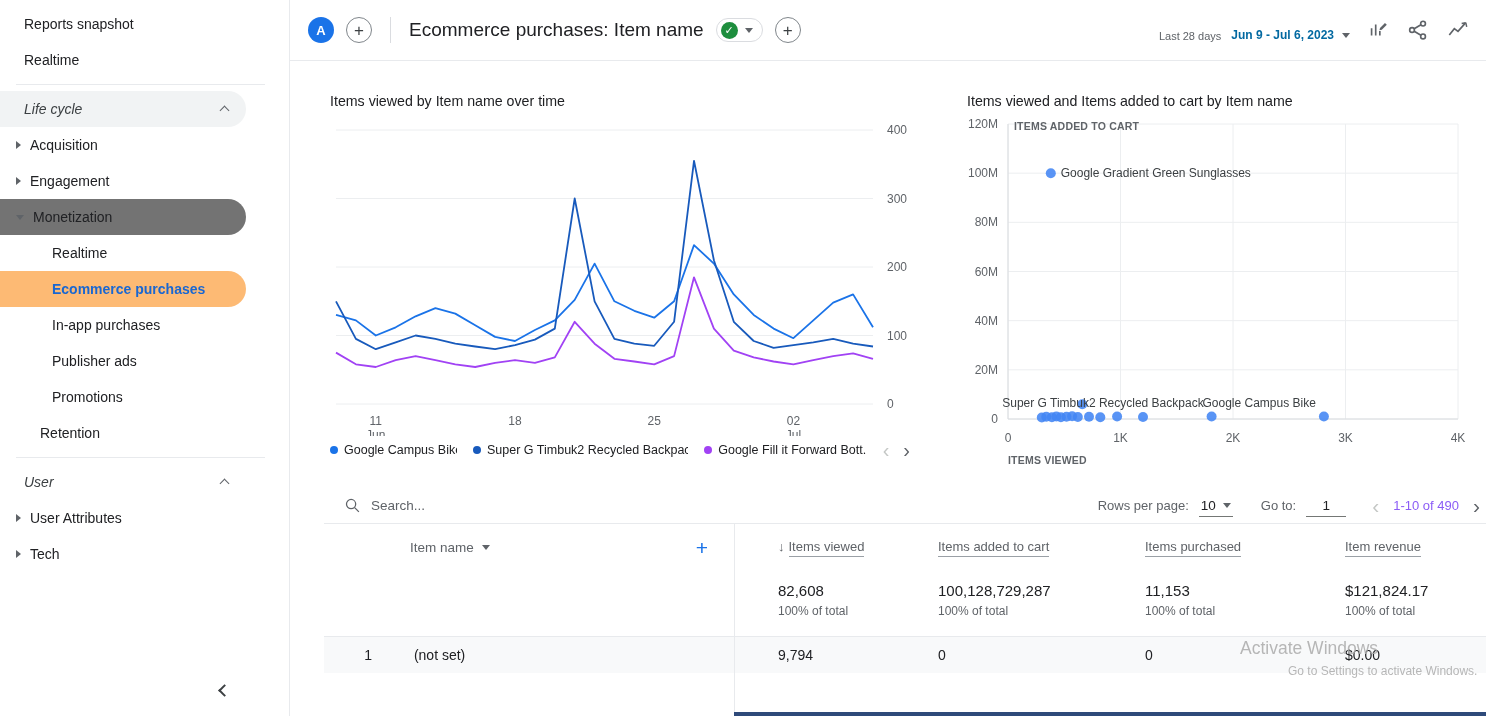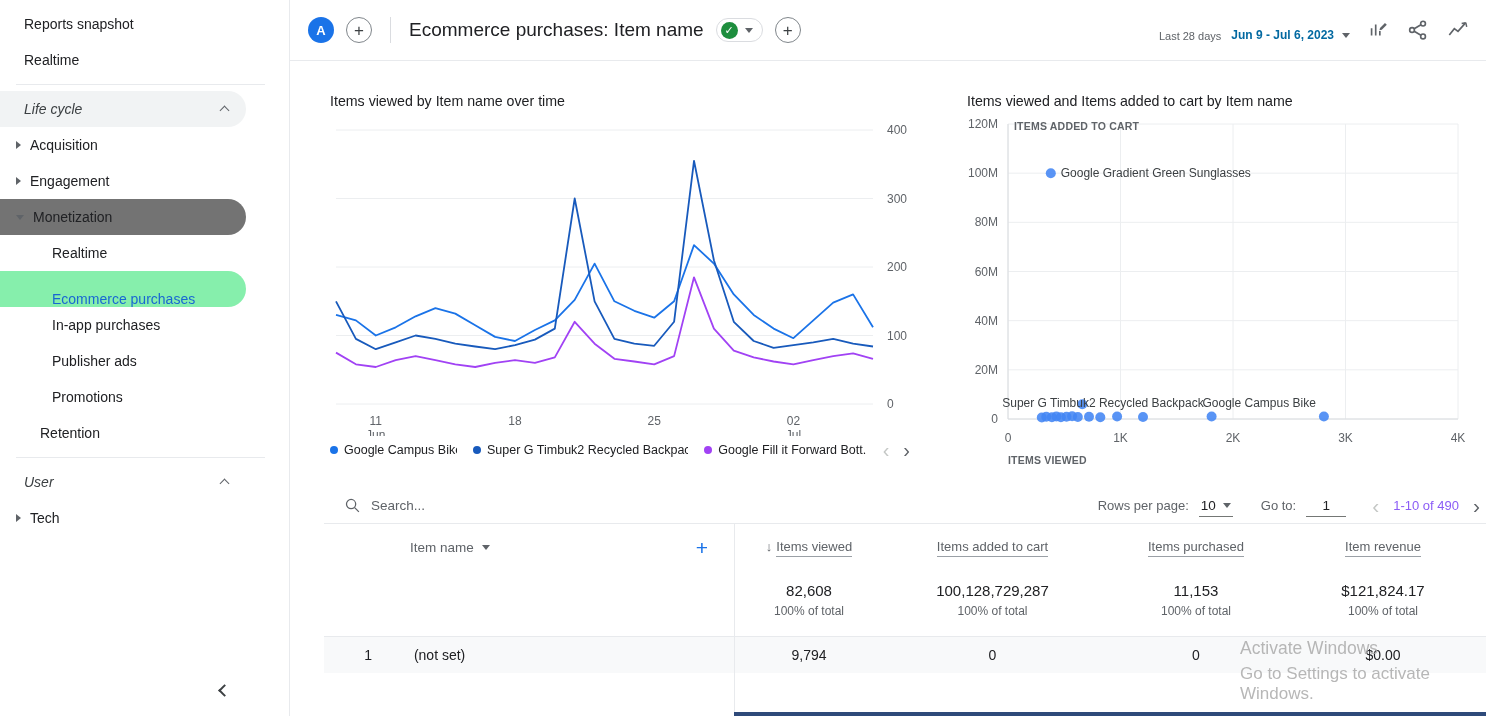--- a/index.html
+++ b/index.html
@@ -14,21 +14,21 @@
                font-size:14px; color:#202124; cursor:pointer; width:246px;
                border-radius:0 18px 18px 0; }
   .side-item.arrowed { padding-left:16px; }
   .side-item .arr { margin-right:9px; flex:0 0 auto; }
   .side-item.child { padding-left:52px; }
   .side-section { height:36px; width:246px; display:flex; align-items:center;
                   justify-content:space-between; padding:0 18px 0 24px;
                   font-size:14px; font-weight:500; color:#3c4043;
                   background:#f1f3f4; border-radius:0 18px 18px 0; cursor:pointer;font-style:italic; }
   .side-item.expanded { background:#737373; }
-  .side-item.selected { background:#86efac; color:#1967d2; font-weight:400;align-items:flex-end; }
+  .side-item.selected { background:#fdba74; color:#1967d2; font-weight:700; }
   .side-divider { height:1px; background:#e8eaed; margin:6px 24px 6px 16px; }
   .tri-right { width:0; height:0; border-top:4px solid transparent;
                border-bottom:4px solid transparent; border-left:5px solid #5f6368; }
   .tri-down { width:0; height:0; border-left:4px solid transparent;
               border-right:4px solid transparent; border-top:5px solid #5f6368; }
   .chev-up { width:7px; height:7px; border-left:1.8px solid #5f6368;
              border-top:1.8px solid #5f6368; transform:rotate(45deg); margin-top:3px; }
   .collapse-btn { position:absolute; left:210px; bottom:14px; width:24px; height:24px;
                   display:flex; align-items:center; justify-content:center; cursor:pointer; }
   .chev-left { width:9px; height:9px; border-top:2.2px solid #3c4043;
@@ -100,21 +100,21 @@
                 border-bottom:1px solid #747775; font-size:13.5px; color:#202124;
                 font-family:"Liberation Sans", sans-serif; padding:3px 0; }
   .page-chev { font-size:21px; line-height:1; color:#5f6368; cursor:pointer; }
   .page-chev.disabled { color:#c4c7c5; }
   .pag-status { margin:0 14px; color:#8b5cf6; font-size:13px; }
   .pager { display:flex; align-items:center; margin-left:26px; }
 
   .thead, .totals-row, .trow { display:grid;
       grid-template-columns:410px 160px 207px 200px 199px; }
   .thead { height:46px; align-items:center; }
-  .cell.metric { text-align:center; padding-right:10px; }
+  .cell.metric { text-align:left; padding-right:10px;padding-left:44px; }
   .cell.metric.last { padding-right:35px; }
   .dim-head { display:flex; align-items:center; padding-left:86px; color:#5f6368;
               font-size:13.5px; }
   .dim-head .caret-down { margin-left:8px; }
   .add-col { margin-left:auto; margin-right:26px; color:#1a73e8; font-size:21px;
              font-weight:400; cursor:pointer; line-height:1; }
   .mh-label { display:inline-block; border-bottom:1px solid #9aa0a6; padding-bottom:2px;
               color:#5f6368; font-size:13px; cursor:pointer; }
   .sort-arrow { color:#5f6368; font-size:13px; margin-right:4px; }
   .totals-row { height:66px; padding-top:12px; }
@@ -126,21 +126,21 @@
                color:#202124; }
   .row-name { margin-left:38px; }
   .vline { position:absolute; left:410px; top:36px; bottom:0; width:1px; background:#e8eaed; }
   .hscroll { position:absolute; left:410px; right:0; bottom:0; height:4px; background:#f1f3f4; }
   .hscroll .thumb { height:100%; width:100%; background:#2e4a7a; cursor:pointer; }
 
   
   .watermark { position:absolute; left:1240px; top:638px; color:#ababab; opacity:.85;
                pointer-events:none; }
   .watermark .w1 { font-size:17.5px; }
-  .watermark .w2 { font-size:17px; margin-top:5px; }
+  .watermark .w2 { font-size:12px; margin-top:5px;margin-left:48px; }
 </style>
 </head>
 <body>
 
 <div class="app">
 
   <aside class="sidebar">
     <div class="side-item">
       <span>Reports snapshot</span>
     </div>
@@ -188,20 +188,24 @@
       <span>Retention</span>
     </div>
 
     <div class="side-divider"></div>
 
     <div class="side-section" style="background:transparent">
       <span>User</span>
       <span class="chev-up"></span>
     </div>
 
+    <div class="side-item arrowed">
+      <span class="arr tri-right"></span>
+      <span>User Attributes</span>
+    </div>
     <div class="side-item arrowed">
       <span class="arr tri-right"></span>
       <span>Tech</span>
     </div>
 
     <div class="collapse-btn">
       <span class="chev-left"></span>
     </div>
   </aside>
 

